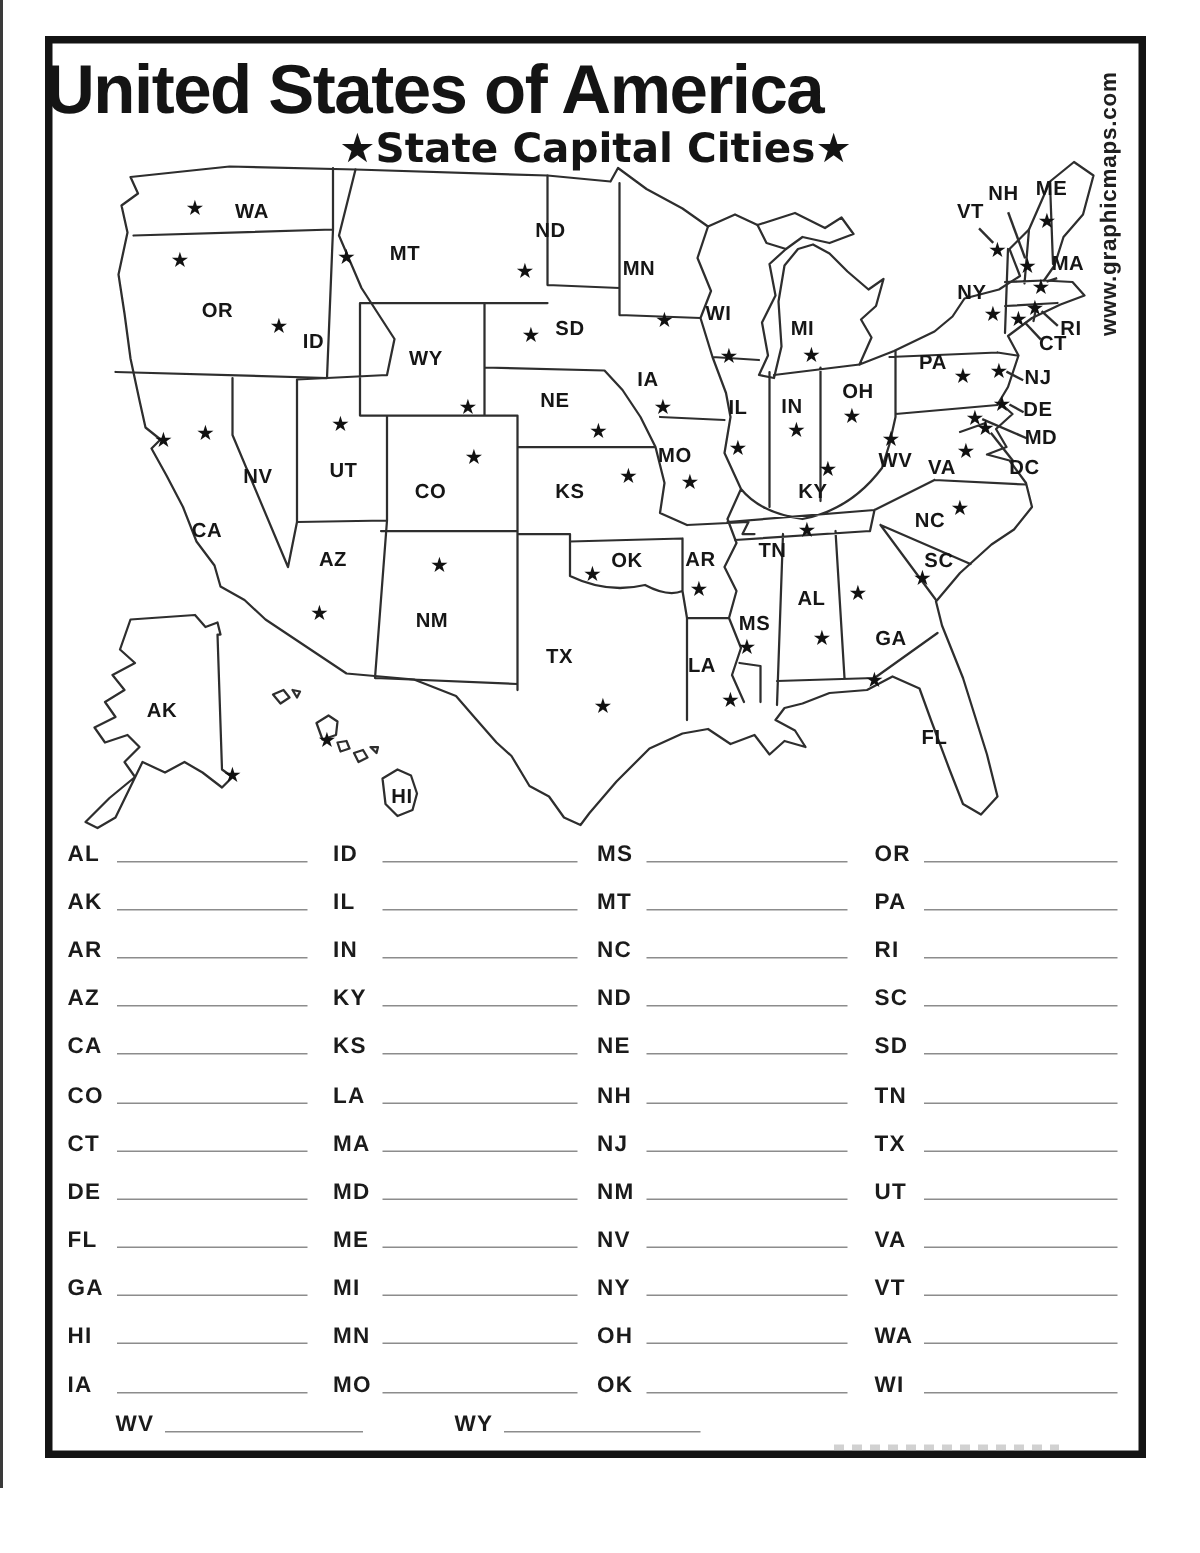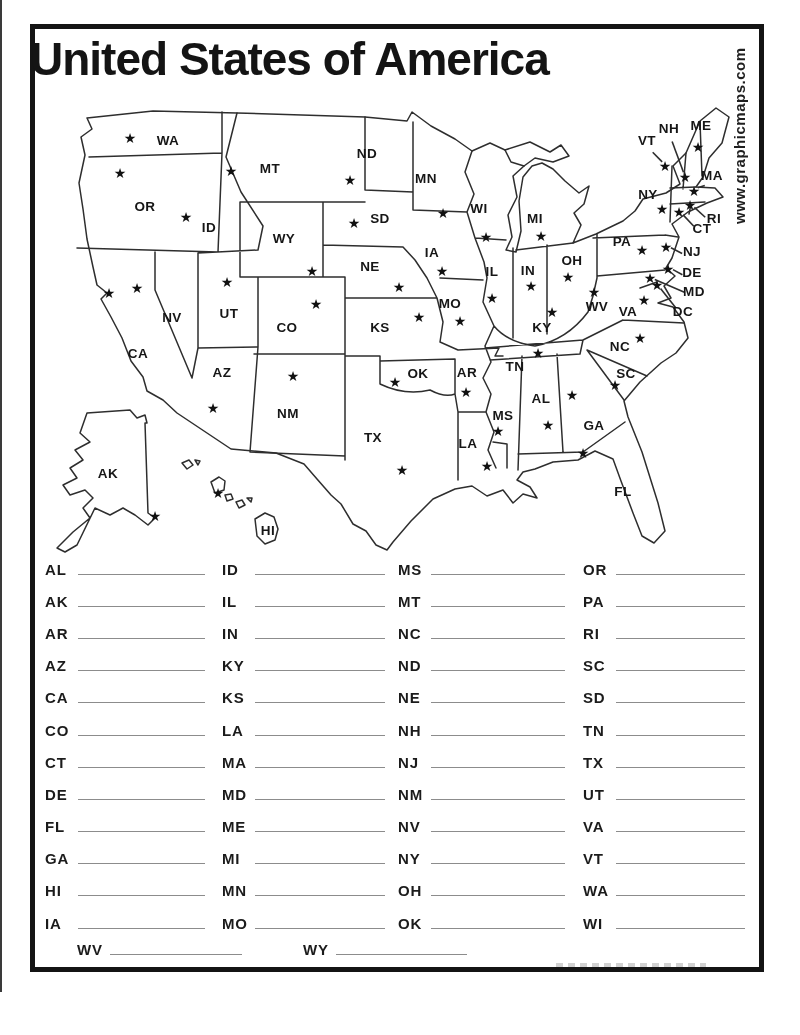--- a/index.html
+++ b/index.html
@@ -40,20 +40,21 @@
   #faint-marks{position:absolute;left:556px;top:963px;width:150px;height:4px;opacity:.45;
     background:repeating-linear-gradient(90deg,#999 0 7px,transparent 7px 12px);}
 </style>
 </head>
 <body>
 
 <div id="page">
   <div id="edge-line"></div>
   <div id="frame"></div>
   <div id="title">United States of America</div>
+  <div id="subtitle">★State Capital Cities★</div>
   <div id="site-vertical">www.graphicmaps.com</div>
 
   <div id="map-wrap">
     <svg id="usmap" width="700" height="455" viewBox="0 0 700 455">
 
       <path d="M52,18 L118,11 L202,13 L330,17 L372,21 L377,12 L396,26
         L420,39 L437,51 L455,43 L470,50 L495,42 L515,52 L526,45 L534,56 L518,62 L500,58 L489,66
         L478,76 L482,97 L473,115 L477,137 L471,150 L481,152 L486,131 L484,101 L488,77 L497,66 L507,63
         L518,69 L530,81 L544,93 L554,86 L549,104 L539,113 L546,125 L538,143
         L561,134 L588,121 L600,111 L608,99 L631,93 L645,84 L638,66 L651,53

